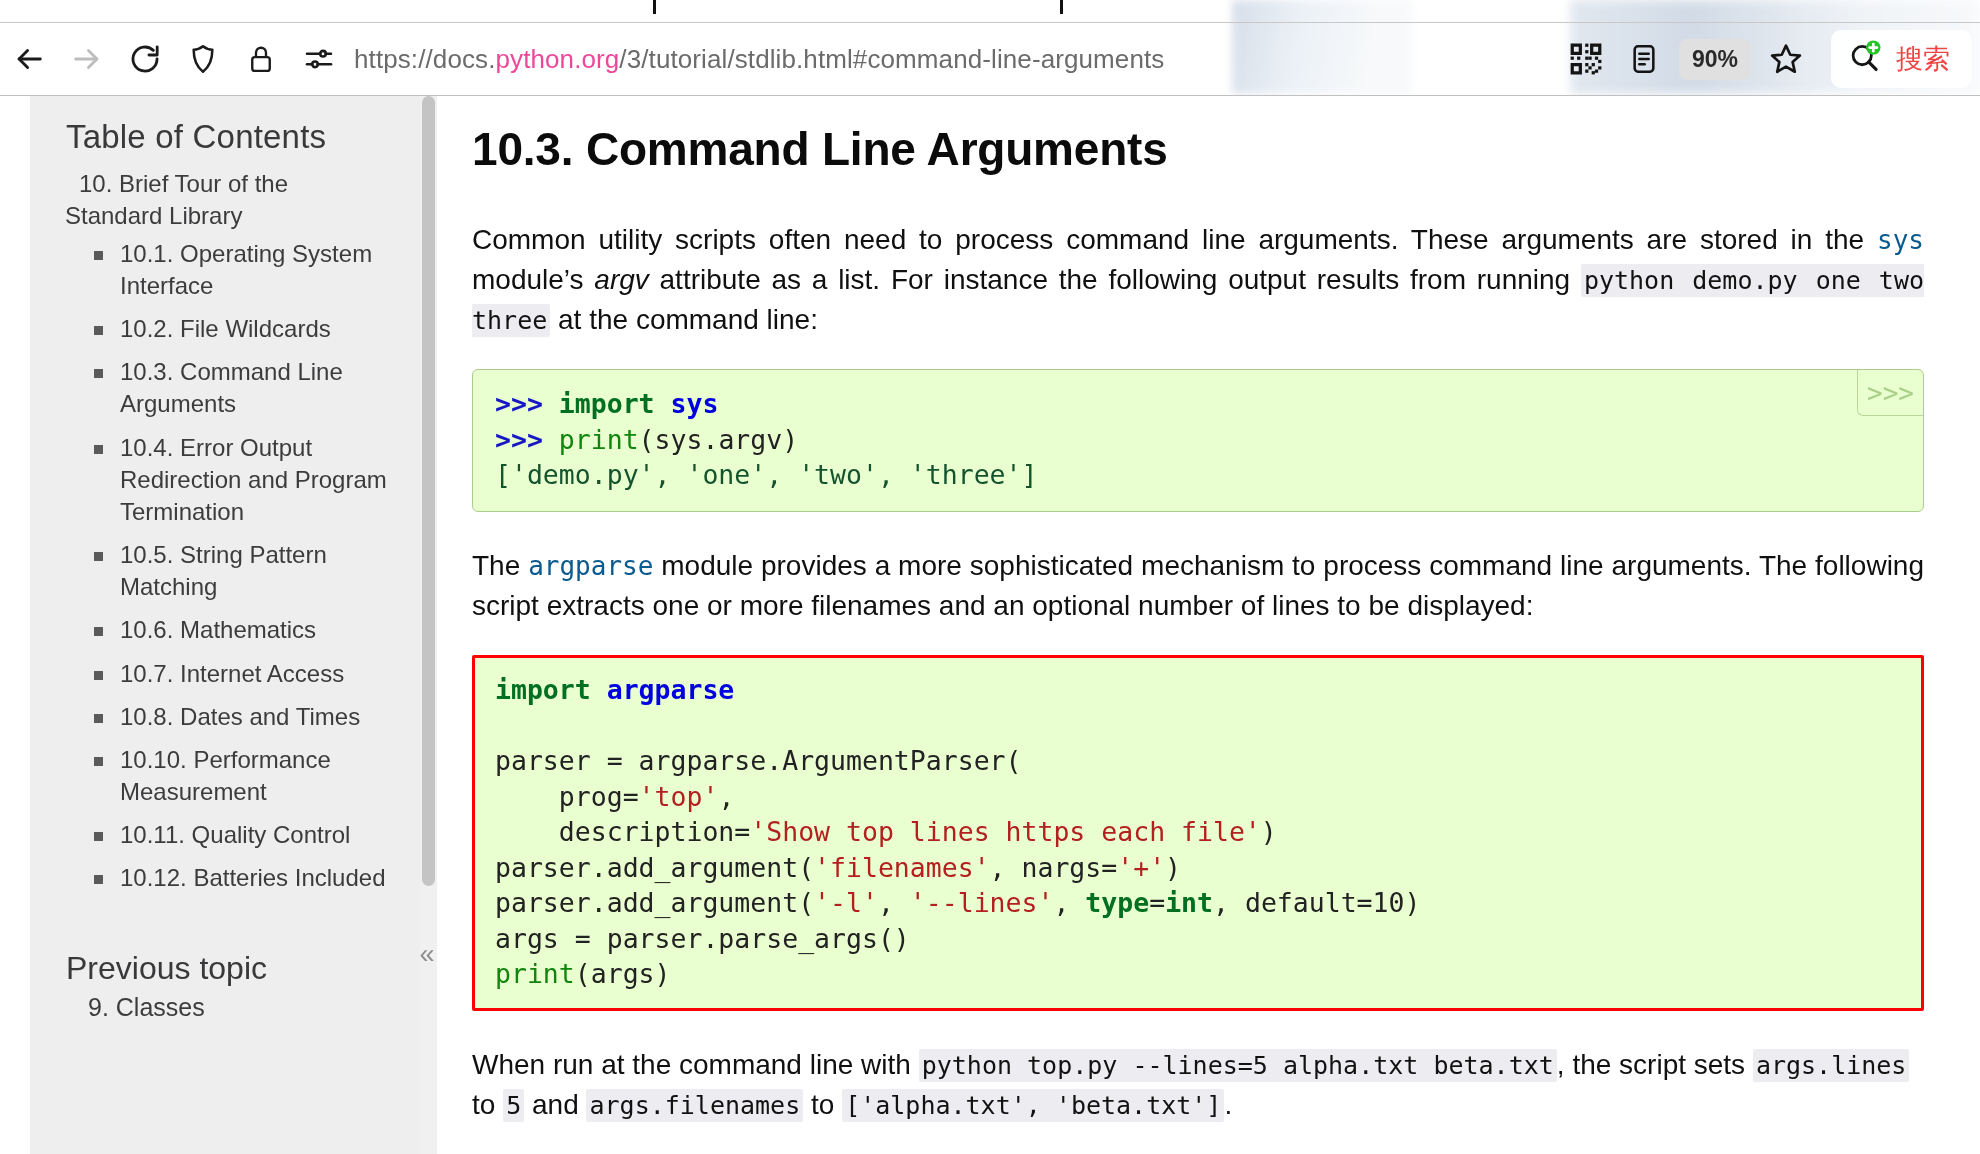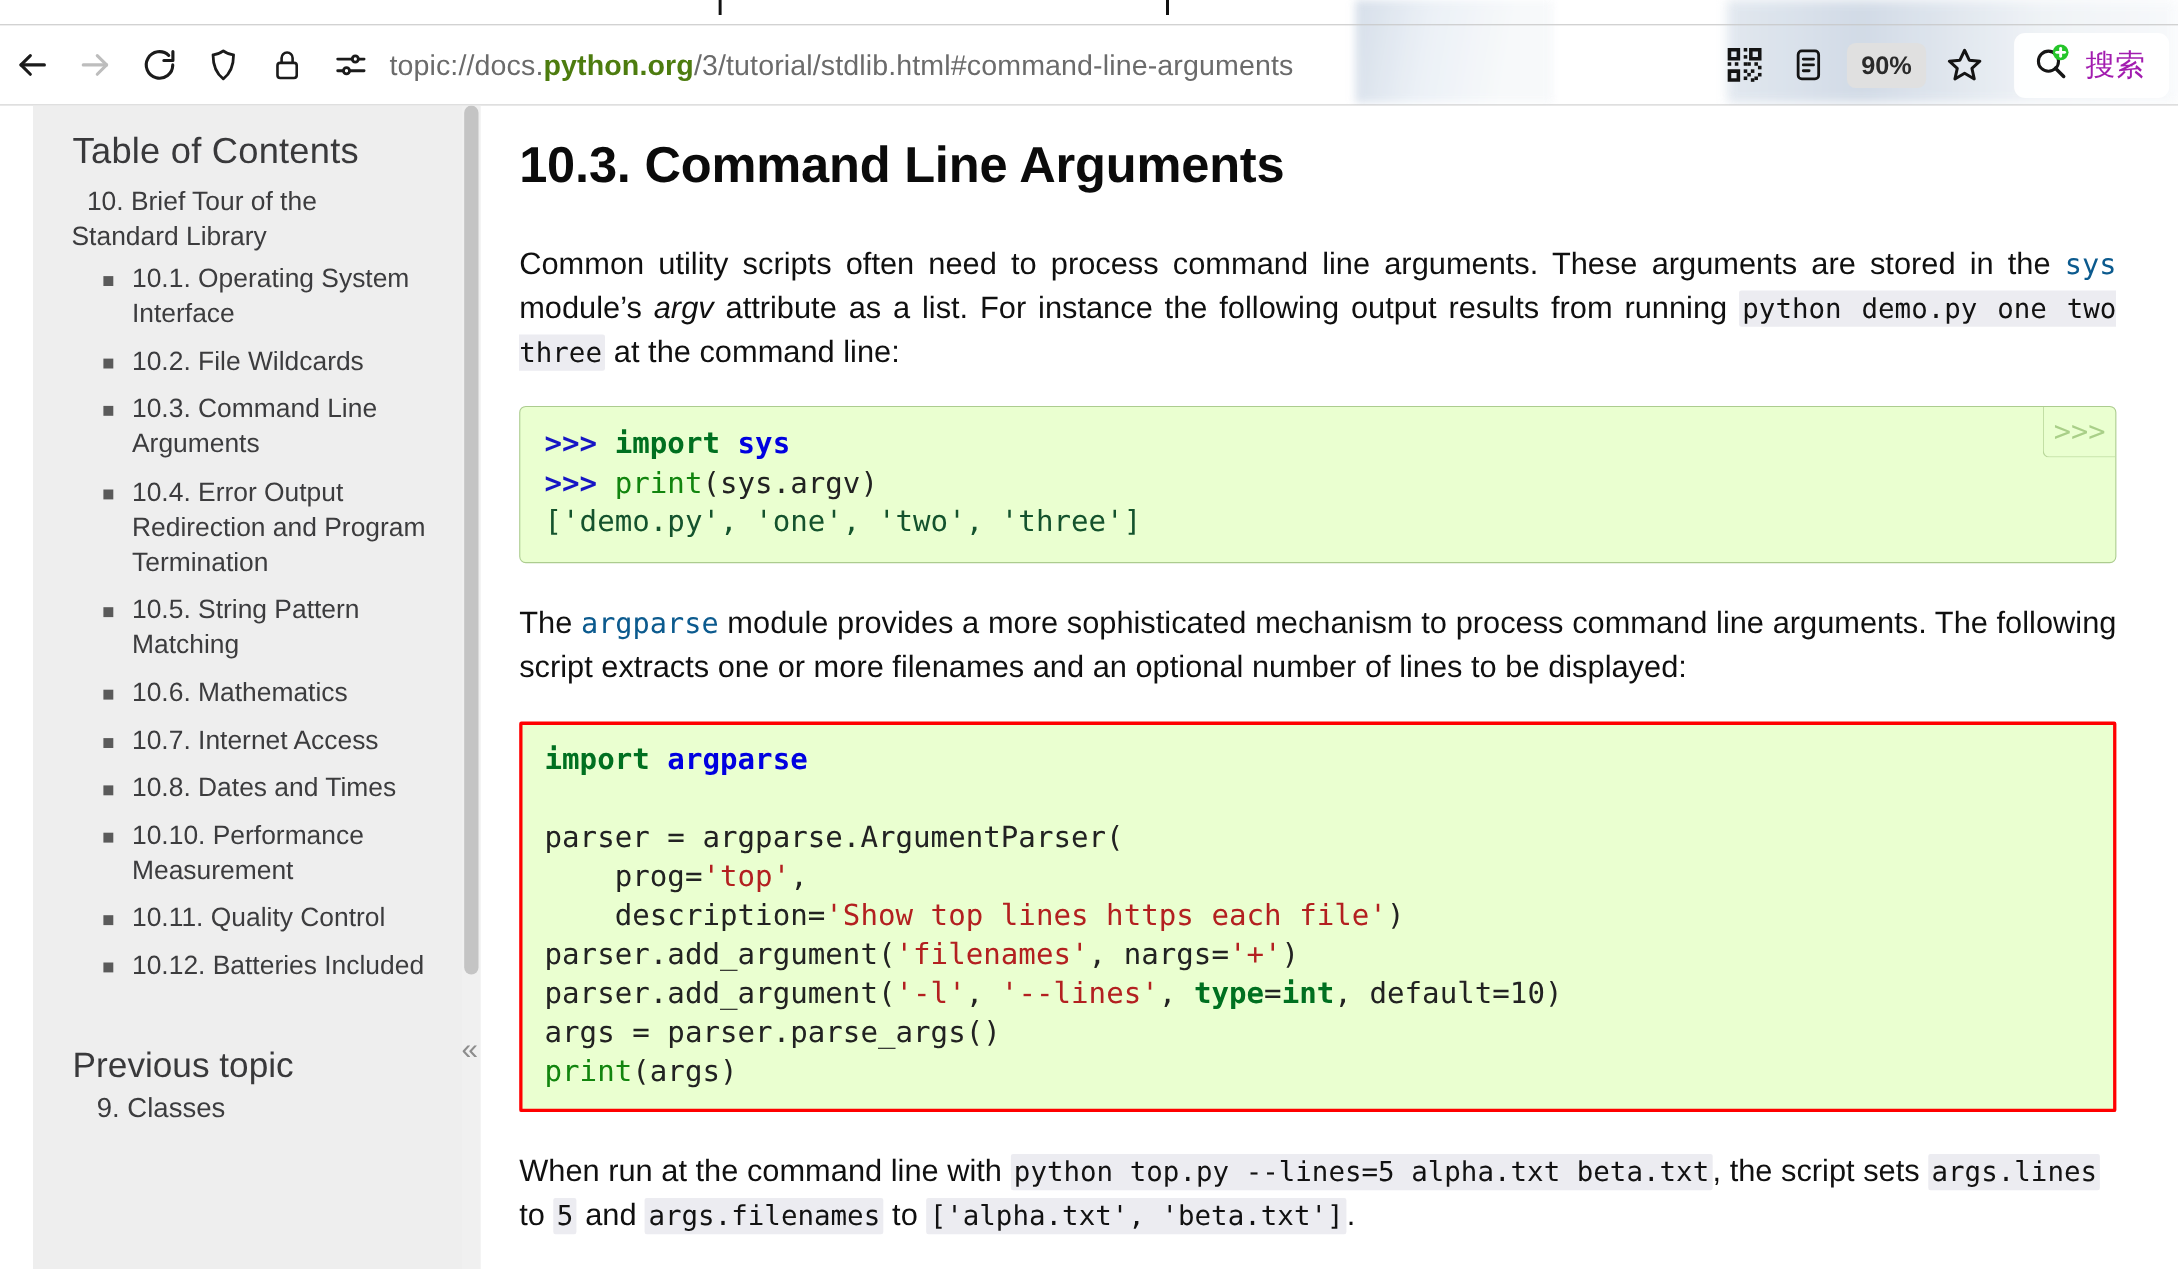--- a/index.html
+++ b/index.html
@@ -40,33 +40,33 @@
   }
   .navbtn svg { display: block; }
   .urlbar {
     flex: 1 1 auto; height: 58px; display: flex; align-items: center;
     padding-left: 6px; min-width: 0; cursor: text;
   }
   .urltext {
     font-size: 26px; color: #6b6b6b; white-space: nowrap;
     letter-spacing: .1px;
   }
-  .urltext b { color: #4d7c0f; font-weight: 700; }
+  .urltext b { color: #ec4899; font-weight: 400; }
   .right-tools { display: flex; align-items: center; flex: 0 0 auto; padding-right: 8px; z-index: 6; justify-content: flex-end; }
   .zoom-badge {
     background: #e0e0e0; border-radius: 8px;
     padding: 7px 13px; font-size: 23px; font-weight: 700; color: #2a2a2a;
     margin: 0 6px; cursor: pointer;
   }
   .search-chip {
     display: flex; align-items: center; gap: 13px;
     background: rgba(255,255,255,.94); border-radius: 10px;
     padding: 9px 22px 9px 16px; margin-left: 16px; cursor: pointer;
   }
-  .search-chip .lbl { font-size: 27px; color: #a21caf; }
+  .search-chip .lbl { font-size: 27px; color: #ef4444; }
   .chrome-bottom { position: absolute; left: 0; top: 95px; width: 1980px; height: 1px; background: #c0c0c0; }
 
   
   .page { position: relative; width: 1980px; height: 1058px; background: #ffffff; overflow: hidden; }
   .sidebar {
     position: absolute; left: 30px; top: 0; width: 390px; height: 1058px;
     background: #eeeeee; padding: 22px 26px 0 36px; overflow: hidden;
   }
   .sb-h {
     font-size: 33px; font-weight: 400; color: #39393b;
@@ -203,21 +203,21 @@
             <line x1="17" y1="8" x2="21" y2="8"></line>
             <circle cx="15" cy="8" r="2.1"></circle>
             <line x1="3" y1="16" x2="7" y2="16"></line>
             <line x1="11" y1="16" x2="21" y2="16"></line>
             <circle cx="9" cy="16" r="2.1"></circle>
           </svg>
       </span>
     </div>
 
     <div class="urlbar">
-      <span class="urltext"><span>topic://docs.</span><b>python.org</b><span>/3/tutorial/stdlib.html#command-line-arguments</span></span>
+      <span class="urltext"><span>https://docs.</span><b>python.org</b><span>/3/tutorial/stdlib.html#command-line-arguments</span></span>
     </div>
 
     <div class="right-tools">
       <div class="navbtn">
         <span>
           <svg width="34" height="34" viewBox="0 0 21 21" fill="#141414">
             <path d="M1 1h7v7H1V1zm2 2v3h3V3H3zM13 1h7v7h-7V1zm2 2v3h3V3h-3zM1 13h7v7H1v-7zm2 2v3h3v-3H3z"></path>
             <rect x="10" y="1" width="2" height="2"></rect>
               <rect x="10" y="5" width="2" height="2"></rect>
             <rect x="10" y="9" width="2" height="2"></rect>

